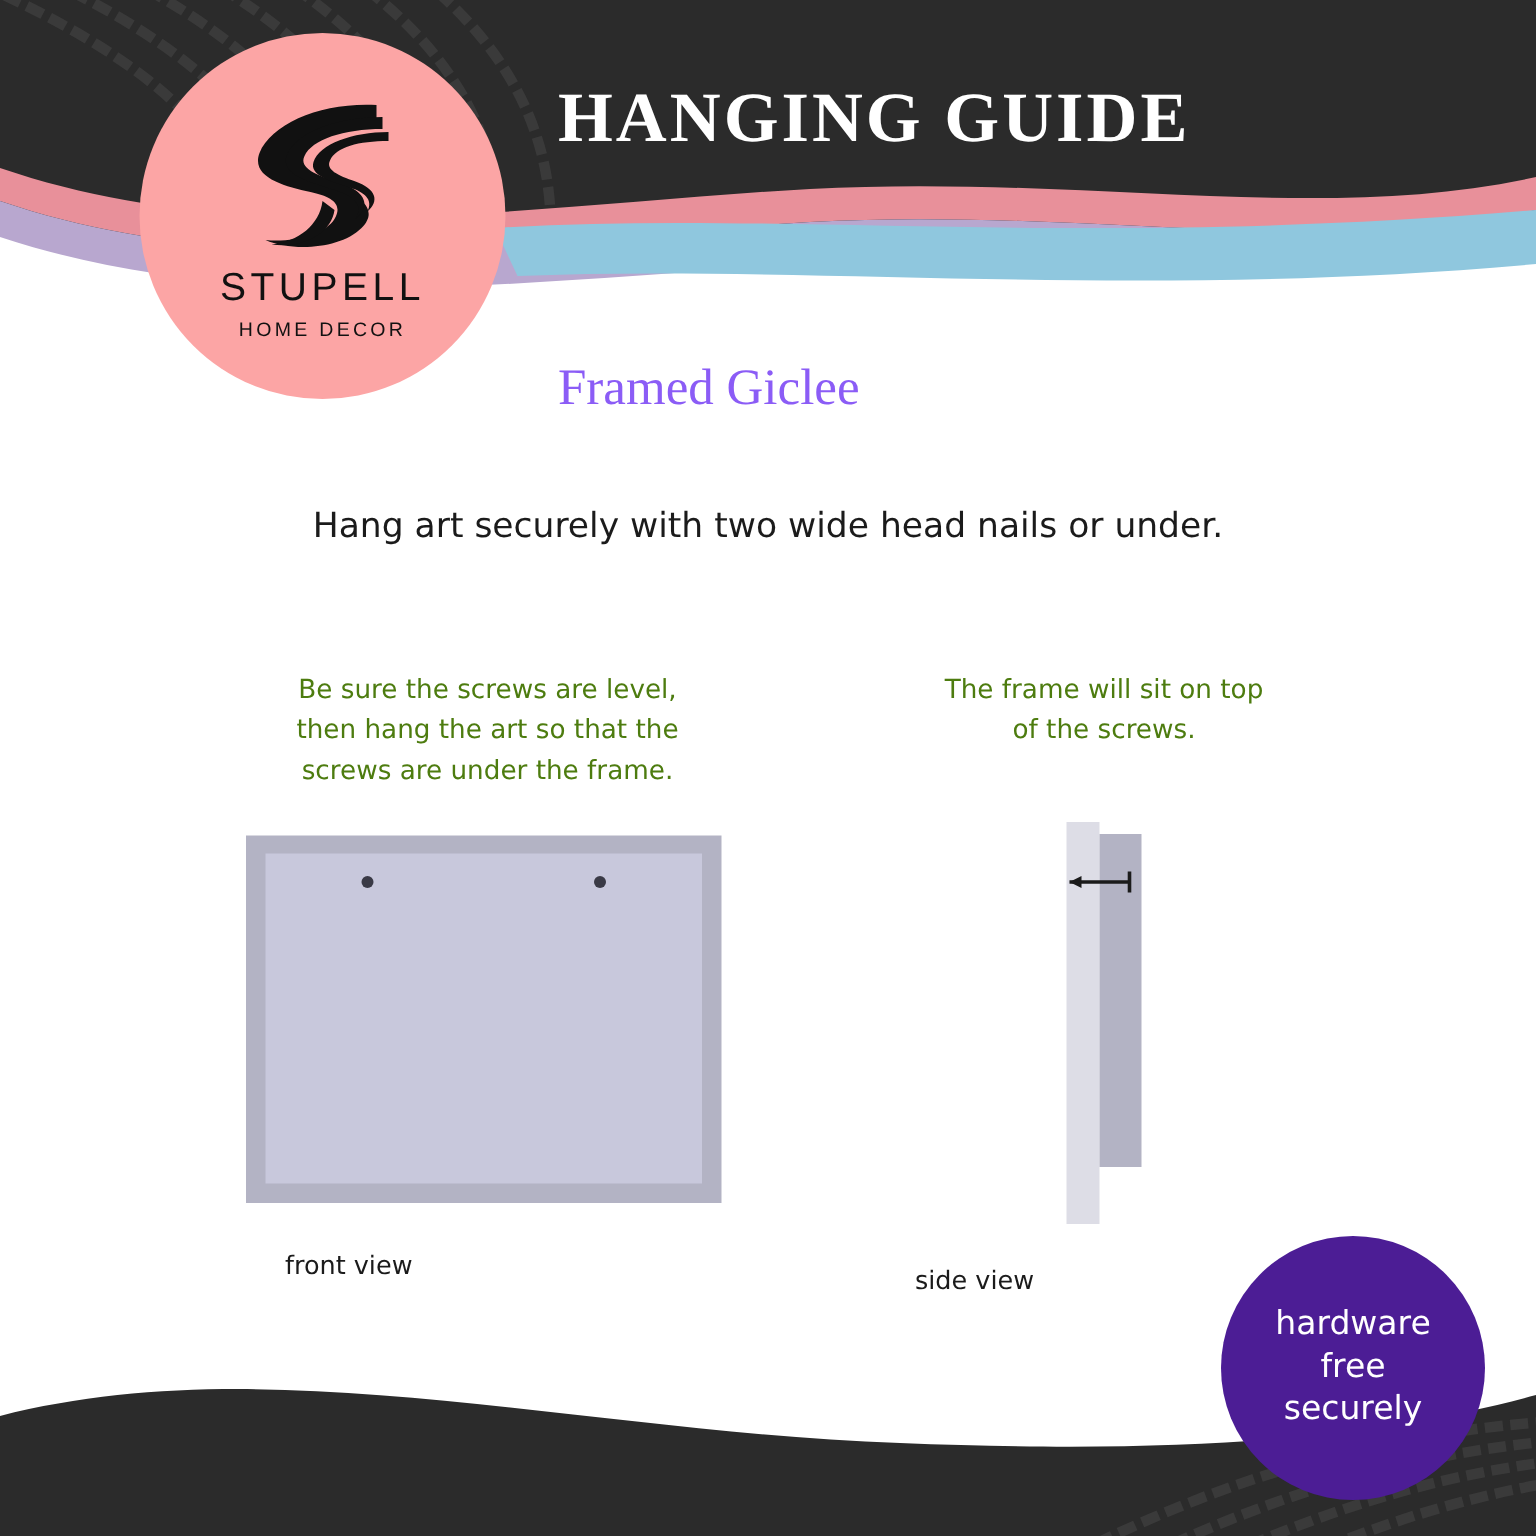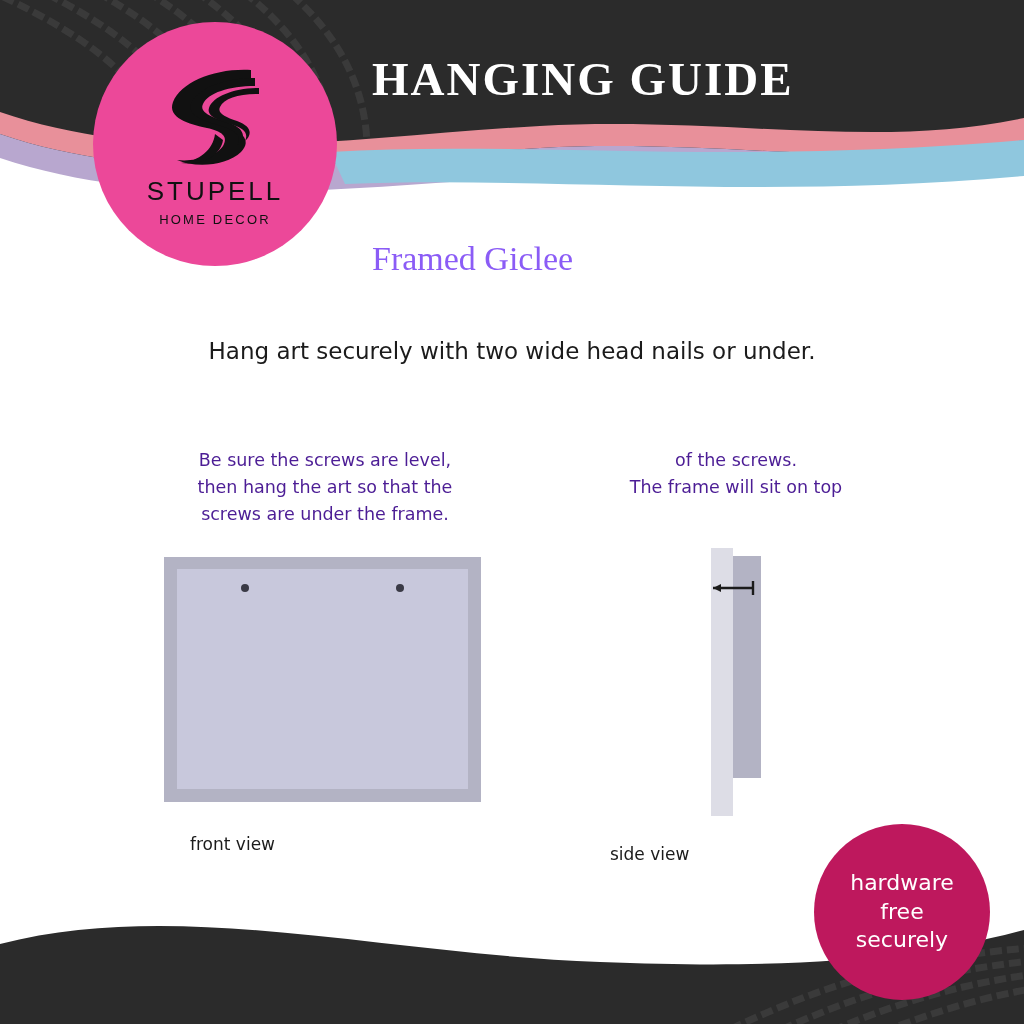--- a/index.html
+++ b/index.html
@@ -12,21 +12,21 @@
   }
   .page{position:absolute;inset:0;background:#fff;overflow:hidden;}
 
   
   .top-band{position:absolute;left:0;top:0;width:1024px;height:210px;overflow:hidden;}
   .bottom-band{position:absolute;left:0;bottom:0;width:1024px;height:140px;overflow:hidden;}
 
   
   .logo-circle{
     position:absolute;left:93px;top:22px;width:244px;height:244px;border-radius:50%;
-    background:#ec4899;
+    background:#fca5a5;
     display:flex;flex-direction:column;align-items:center;justify-content:flex-start;
     box-shadow:0 0 0 0 rgba(0,0,0,0);
     z-index:6;
   }
   .logo-mark{margin-top:40px;width:120px;height:110px;}
   .logo-name{
     font-family:"Liberation Sans", sans-serif;
     font-size:26px;letter-spacing:3px;color:#111;margin-top:4px;font-weight:400;
   }
   .logo-sub{
@@ -55,21 +55,21 @@
   .instruction{
     position:absolute;left:0;right:0;top:338px;text-align:center;
     font-family:"DejaVu Sans", sans-serif;
     font-size:23px;color:#1b1b1b;
   }
 
   
   .cap{
     position:absolute;text-align:center;
     font-family:"DejaVu Sans", sans-serif;
-    font-size:17.5px;color:#4c1d95;line-height:1.55;
+    font-size:17.5px;color:#4d7c0f;line-height:1.55;
   }
   .cap-left{left:140px;top:447px;width:370px;}
   .cap-right{left:576px;top:447px;width:320px;}
 
   .viewlabel{
     position:absolute;text-align:left;
     font-family:"DejaVu Sans", sans-serif;
     font-size:17px;color:#1b1b1b;
   }
   .viewlabel-left{left:190px;top:834px;width:264px;}
@@ -92,21 +92,21 @@
   .side-wall{
     position:absolute;left:711px;top:548px;width:22px;height:268px;background:#dddde6;
   }
   .side-frame{
     position:absolute;left:733px;top:556px;width:28px;height:222px;background:#b3b3c4;
   }
 
   
   .bubble{
     position:absolute;left:814px;top:824px;width:176px;height:176px;border-radius:50%;
-    background:#be185d;
+    background:#4c1d95;
     display:flex;flex-direction:column;align-items:center;justify-content:center;
     z-index:8;
   }
   .bubble div{
     font-family:"DejaVu Sans", sans-serif;
     font-size:22px;color:#ffffff;line-height:1.3;text-align:center;
   }
 </style>
 </head>
 <body>
@@ -153,22 +153,22 @@
 
   <div class="instruction">Hang art securely with two wide head nails or under.</div>
 
   <div class="cap cap-left">
     <div>Be sure the screws are level,</div>
     <div>then hang the art so that the</div>
     <div>screws are under the frame.</div>
   </div>
 
   <div class="cap cap-right">
+    <div>The frame will sit on top</div>
     <div>of the screws.</div>
-    <div>The frame will sit on top</div>
   </div>
 
   <div class="front-frame">
     <div class="front-inner"></div>
   </div>
   <div class="screw screw-1"></div>
   <div class="screw screw-2"></div>
   <div class="viewlabel viewlabel-left">front view</div>
 
   <div class="side-wall"></div>

